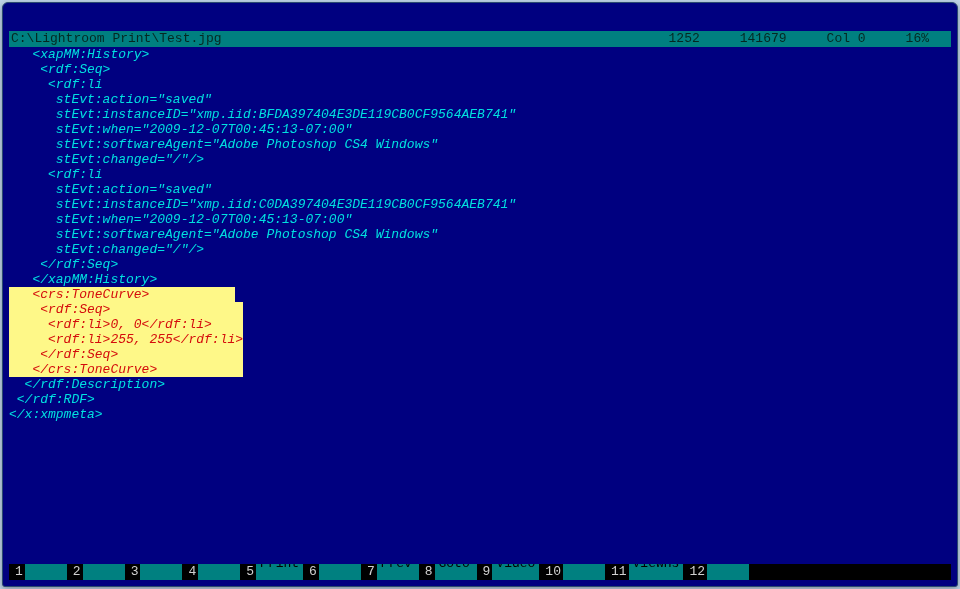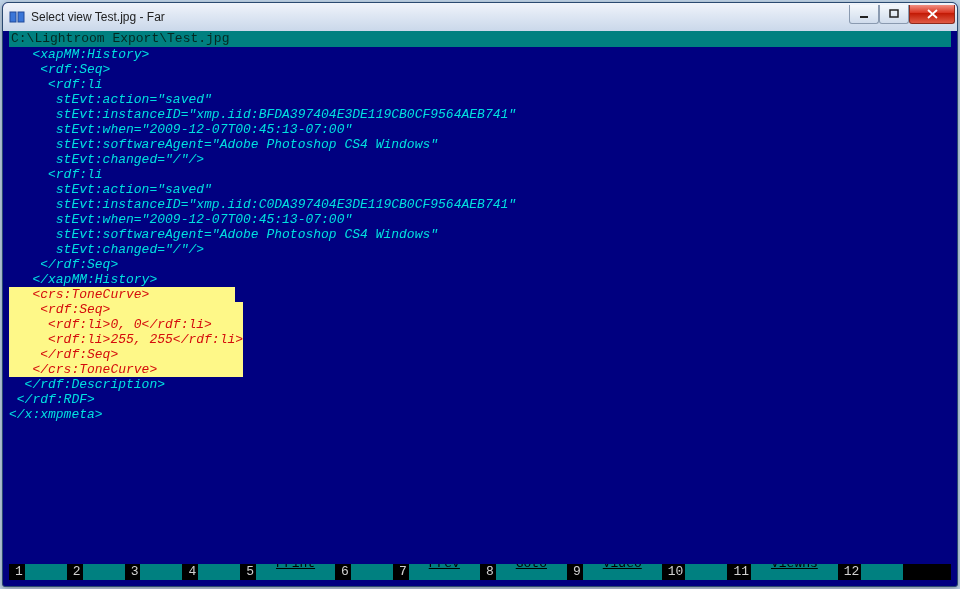--- a/index.html
+++ b/index.html
@@ -117,60 +117,39 @@
     display: flex;
     align-items: center;
   }
   .status-bottom .num {
     color: #d0d0d0;
     padding: 0 2px 0 6px;
   }
   .status-bottom .lbl {
     background: #008080;
     color: #000;
-    padding: 0 20px;
+    padding: 0 4px;
     min-width: 42px;
     height: 32px;
     display: inline-block;
-    text-decoration: underline;
   }
 </style>
 </head>
 <body>
 
 <div class="window">
-  <div class="titlebar">
-    <span class="window-icon">
-      <svg width="16" height="16" viewBox="0 0 16 16">
-        <rect x="1" y="3" width="6" height="10" fill="#3a76d8" stroke="#204a9a"></rect>
-        <rect x="9" y="3" width="6" height="10" fill="#3a76d8" stroke="#204a9a"></rect>
-      </svg>
-    </span>
-    <span class="title">Select view Test.jpg - Far</span>
-    <div class="caption-buttons">
-      <div class="cap-btn">
-        <svg width="10" height="8">
-            <rect x="1" y="6" width="8" height="2" fill="#222"></rect>
-          </svg>
-      </div>
-      <div class="cap-btn">
-        <svg width="10" height="9">
-            <rect x="1" y="1" width="8" height="7" fill="none" stroke="#222" stroke-width="1.5"></rect>
-          </svg>
-      </div>
-      <div class="cap-btn close">
-        <svg width="11" height="10">
-            <path d="M1 1 L10 9 M10 1 L1 9" stroke="#fff" stroke-width="1.8"></path>
-          </svg>
-      </div>
-    </div>
-  </div>
 
   <div class="client">
     <div class="status-top">
-      <span class="path">C:\Lightroom Export\Test.jpg</span>
+      <span class="path">C:\Lightroom Print\Test.jpg</span>
+      <span class="cols">
+        <span>1252</span>
+        <span>141679</span>
+        <span>Col 0</span>
+        <span>16%</span>
+      </span>
     </div>
 
     <div class="code-area" id="code-area"><div class="code-line">   &lt;xapMM:History&gt;</div><div class="code-line">    &lt;rdf:Seq&gt;</div><div class="code-line">     &lt;rdf:li</div><div class="code-line">      stEvt:action="saved"</div><div class="code-line">      stEvt:instanceID="xmp.iid:BFDA397404E3DE119CB0CF9564AEB741"</div><div class="code-line">      stEvt:when="2009-12-07T00:45:13-07:00"</div><div class="code-line">      stEvt:softwareAgent="Adobe Photoshop CS4 Windows"</div><div class="code-line">      stEvt:changed="/"/&gt;</div><div class="code-line">     &lt;rdf:li</div><div class="code-line">      stEvt:action="saved"</div><div class="code-line">      stEvt:instanceID="xmp.iid:C0DA397404E3DE119CB0CF9564AEB741"</div><div class="code-line">      stEvt:when="2009-12-07T00:45:13-07:00"</div><div class="code-line">      stEvt:softwareAgent="Adobe Photoshop CS4 Windows"</div><div class="code-line">      stEvt:changed="/"/&gt;</div><div class="code-line">    &lt;/rdf:Seq&gt;</div><div class="code-line">   &lt;/xapMM:History&gt;</div><div class="code-line"><span class="sel">   &lt;crs:ToneCurve&gt;           </span></div><div class="code-line"><span class="sel">    &lt;rdf:Seq&gt;                 </span></div><div class="code-line"><span class="sel">     &lt;rdf:li&gt;0, 0&lt;/rdf:li&gt;    </span></div><div class="code-line"><span class="sel">     &lt;rdf:li&gt;255, 255&lt;/rdf:li&gt;</span></div><div class="code-line"><span class="sel">    &lt;/rdf:Seq&gt;                </span></div><div class="code-line"><span class="sel">   &lt;/crs:ToneCurve&gt;           </span></div><div class="code-line">  &lt;/rdf:Description&gt;</div><div class="code-line"> &lt;/rdf:RDF&gt;</div><div class="code-line">&lt;/x:xmpmeta&gt;</div></div>
 
     <div class="status-bottom" id="fkey-bar"><span class="fkey"><span class="num">1</span><span class="lbl"></span></span><span class="fkey"><span class="num">2</span><span class="lbl"></span></span><span class="fkey"><span class="num">3</span><span class="lbl"></span></span><span class="fkey"><span class="num">4</span><span class="lbl"></span></span><span class="fkey"><span class="num">5</span><span class="lbl">Print</span></span><span class="fkey"><span class="num">6</span><span class="lbl"></span></span><span class="fkey"><span class="num">7</span><span class="lbl">Prev</span></span><span class="fkey"><span class="num">8</span><span class="lbl">Goto</span></span><span class="fkey"><span class="num">9</span><span class="lbl">Video</span></span><span class="fkey"><span class="num">10</span><span class="lbl"></span></span><span class="fkey"><span class="num">11</span><span class="lbl">ViewHs</span></span><span class="fkey"><span class="num">12</span><span class="lbl"></span></span></div>
   </div>
 </div>
 
 </body></html>

